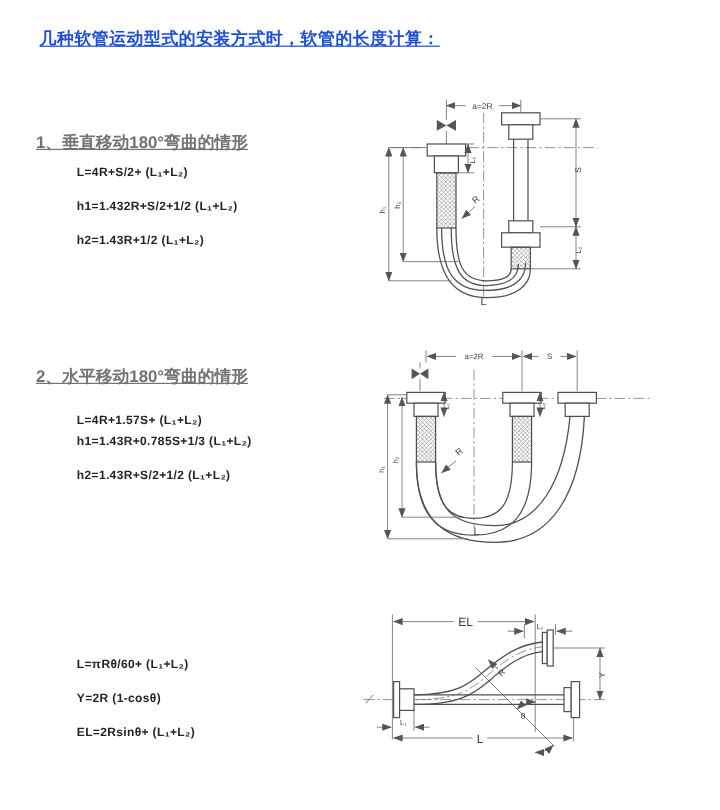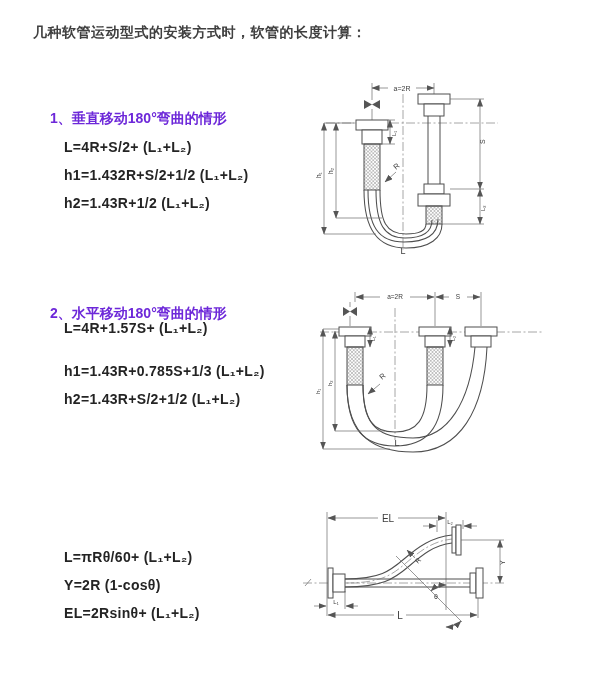--- a/index.html
+++ b/index.html
@@ -3,27 +3,27 @@
 <meta charset="utf-8">
 <style>
   html,body{margin:0;padding:0;background:#fff;}
   .page{
     position:relative;width:600px;height:675px;background:#ffffff;
     font-family:"Liberation Sans",sans-serif;color:#222;overflow:hidden;
     border-right:2px solid #ececec;
   }
   .title{
     position:absolute;left:33px;top:24px;font-size:14px;font-weight:bold;
-    letter-spacing:0.5px;color:#404040;white-space:nowrap;
+    letter-spacing:0.5px;color:#1d4ed8;white-space:nowrap;text-decoration:underline;
   }
   .sec-heading{
-    position:absolute;left:50px;font-size:14px;font-weight:bold;color:#6d28d9;white-space:nowrap;
+    position:absolute;left:30px;font-size:14px;font-weight:bold;color:#737373;white-space:nowrap;text-decoration:underline;
   }
   .formula{
-    position:absolute;left:64px;font-size:14px;font-weight:bold;color:#242424;white-space:nowrap;
+    position:absolute;left:64px;font-size:10px;font-weight:bold;color:#242424;white-space:nowrap;
     letter-spacing:0.3px;
   }
   svg{position:absolute;overflow:visible;}
   svg text{fill:#3c3c3c;font-family:"Liberation Sans",sans-serif;}
   .pipe{stroke:#4f4f4f;stroke-width:1;fill:none;}
   .pipe-f{stroke:#4f4f4f;stroke-width:1;fill:#ffffff;}
   .hose{stroke:#4f4f4f;stroke-width:1.05;fill:none;}
   .dim{stroke:#6b6b6b;stroke-width:0.7;fill:none;}
   .cl{stroke:#777;stroke-width:0.65;fill:none;stroke-dasharray:9 2.5 2 2.5;}
   .valve{fill:#555;stroke:none;}
@@ -120,21 +120,21 @@
 
     <g>
       <text transform="translate(84,92) rotate(-40)" font-size="7.5">R</text>
       <path class="dim" d="M84,94 L73,104" marker-end="url(#ar1)"></path>
     </g>
 
     <text x="91" y="176" text-anchor="middle" font-size="9">L</text>
   </svg>
 
   <div class="sec-heading" style="top:305px;">2、水平移动180°弯曲的情形</div>
-  <div class="formula" style="top:320px;">L=4R+1.57S+ (L₁+L₂)</div>
+  <div class="formula" style="top:345px;">L=4R+1.57S+ (L₁+L₂)</div>
   <div class="formula" style="top:363px;">h1=1.43R+0.785S+1/3 (L₁+L₂)</div>
   <div class="formula" style="top:391px;">h2=1.43R+S/2+1/2 (L₁+L₂)</div>
 
   <svg style="left:310px;top:282px;" width="290" height="172" viewBox="0 0 290 172">
     <defs>
       <marker id="ar2" viewBox="0 0 8 6" markerWidth="8" markerHeight="6" refX="7.5" refY="3" orient="auto-start-reverse" markerUnits="userSpaceOnUse">
         <path d="M0,0 L8,3 L0,6 Z" fill="#555"></path>
       </marker>
       <pattern id="braid2" width="3.5" height="3.5" patternUnits="userSpaceOnUse">
         <path d="M0,0 L3.5,3.5 M3.5,0 L0,3.5" stroke="#8a8a8a" stroke-width="0.5"></path>

